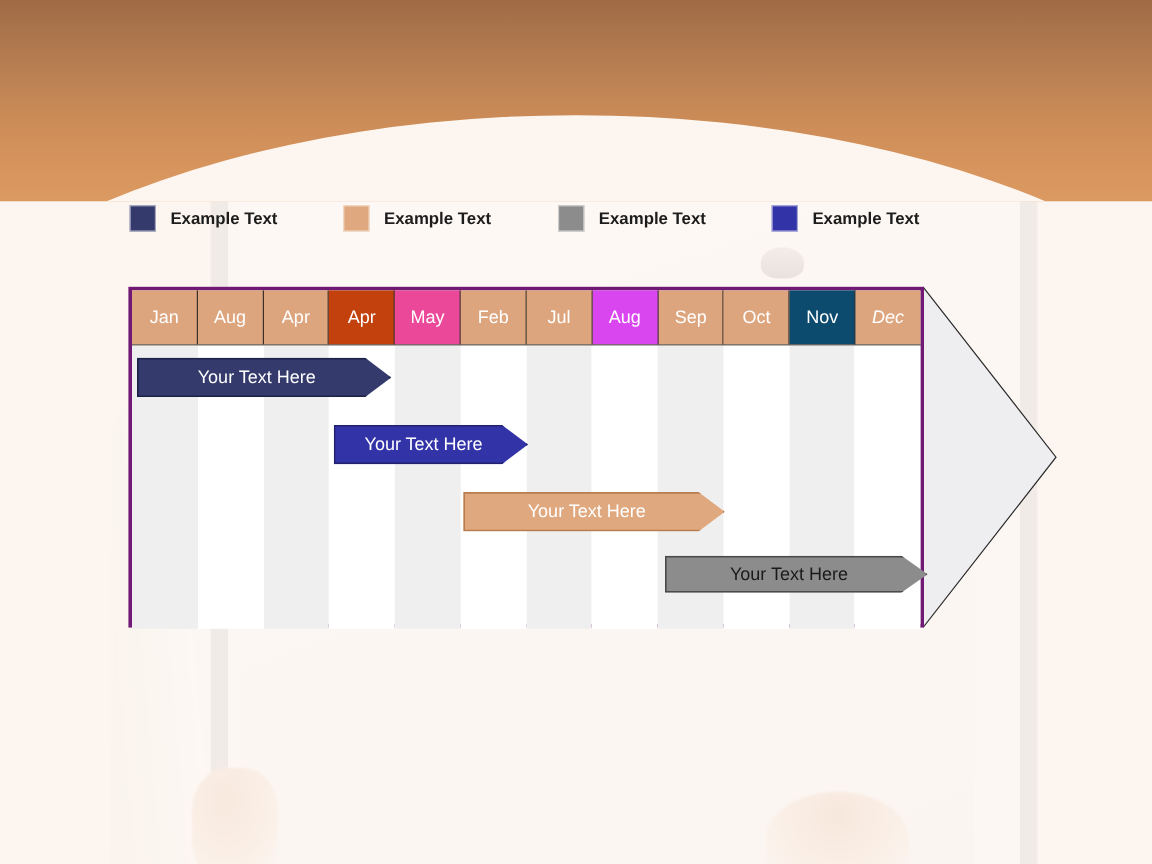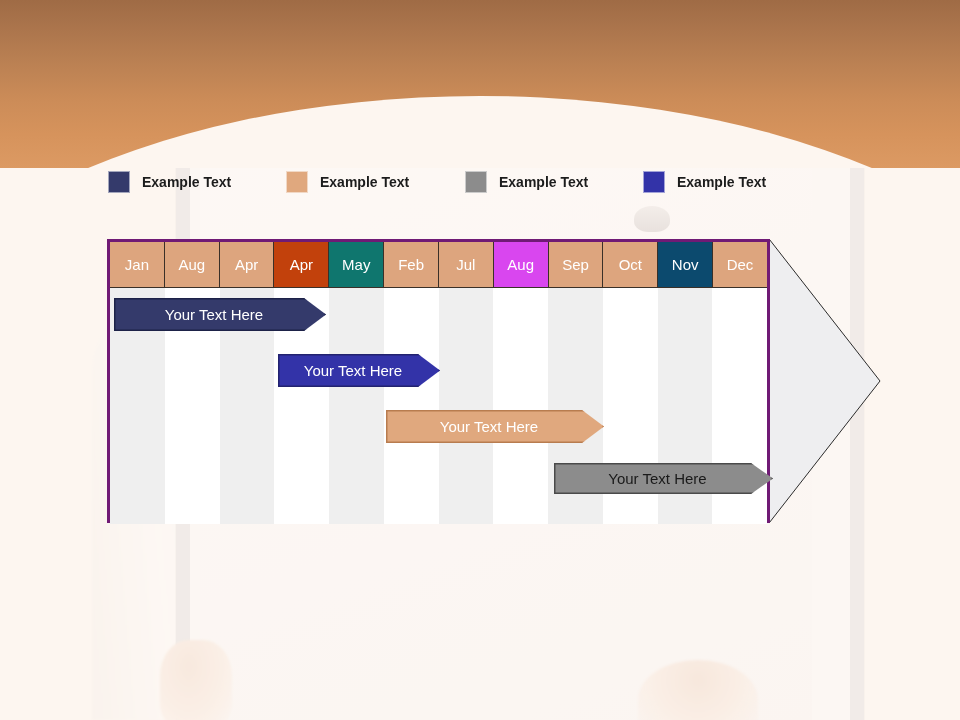--- a/index.html
+++ b/index.html
@@ -214,21 +214,21 @@
     flex: 1 1 0;
     background: #dda57e;
     color: #ffffff;
     font-size: 15px;
     display: flex;
     align-items: center;
     justify-content: center;
     border-right: 1px solid #3a3028;
     box-sizing: border-box;
   }
-  .month-cell:last-child { border-right: none; }
+  .month-cell:last-child { border-right: none; font-style: italic; }
 
   .grid-body {
     position: absolute;
     left: 0; top: 45px;
     width: 100%; height: 237px;
     display: flex;
     border-top: 1px solid #3a3028;
     box-sizing: border-box;
   }
   .col {
@@ -314,21 +314,21 @@
     </svg>
   </div>
 
   <div class="grid">
 
     <div class="grid-head">
       <div class="month-cell" style="background: rgb(221, 165, 126); color: rgb(255, 255, 255);">Jan</div>
       <div class="month-cell" style="background: rgb(221, 165, 126); color: rgb(255, 255, 255);">Aug</div>
       <div class="month-cell" style="background: rgb(221, 165, 126); color: rgb(255, 255, 255);">Apr</div>
       <div class="month-cell" style="background: #c2410c; color: rgb(255, 255, 255);">Apr</div>
-      <div class="month-cell" style="background: #0f766e; color: rgb(255, 255, 255);">May</div>
+      <div class="month-cell" style="background: #ec4899; color: rgb(255, 255, 255);">May</div>
       <div class="month-cell" style="background: rgb(221, 165, 126); color: rgb(255, 255, 255);">Feb</div>
       <div class="month-cell" style="background: rgb(221, 165, 126); color: rgb(255, 255, 255);">Jul</div>
       <div class="month-cell" style="background: #d946ef; color: rgb(255, 255, 255);">Aug</div>
       <div class="month-cell" style="background: rgb(221, 165, 126); color: rgb(255, 255, 255);">Sep</div>
       <div class="month-cell" style="background: rgb(221, 165, 126); color: rgb(255, 255, 255);">Oct</div>
       <div class="month-cell" style="background: #0c4a6e; color: rgb(255, 255, 255);">Nov</div>
       <div class="month-cell" style="background: rgb(221, 165, 126); color: rgb(255, 255, 255);">Dec</div>
     </div>
 
     <div class="grid-body">

